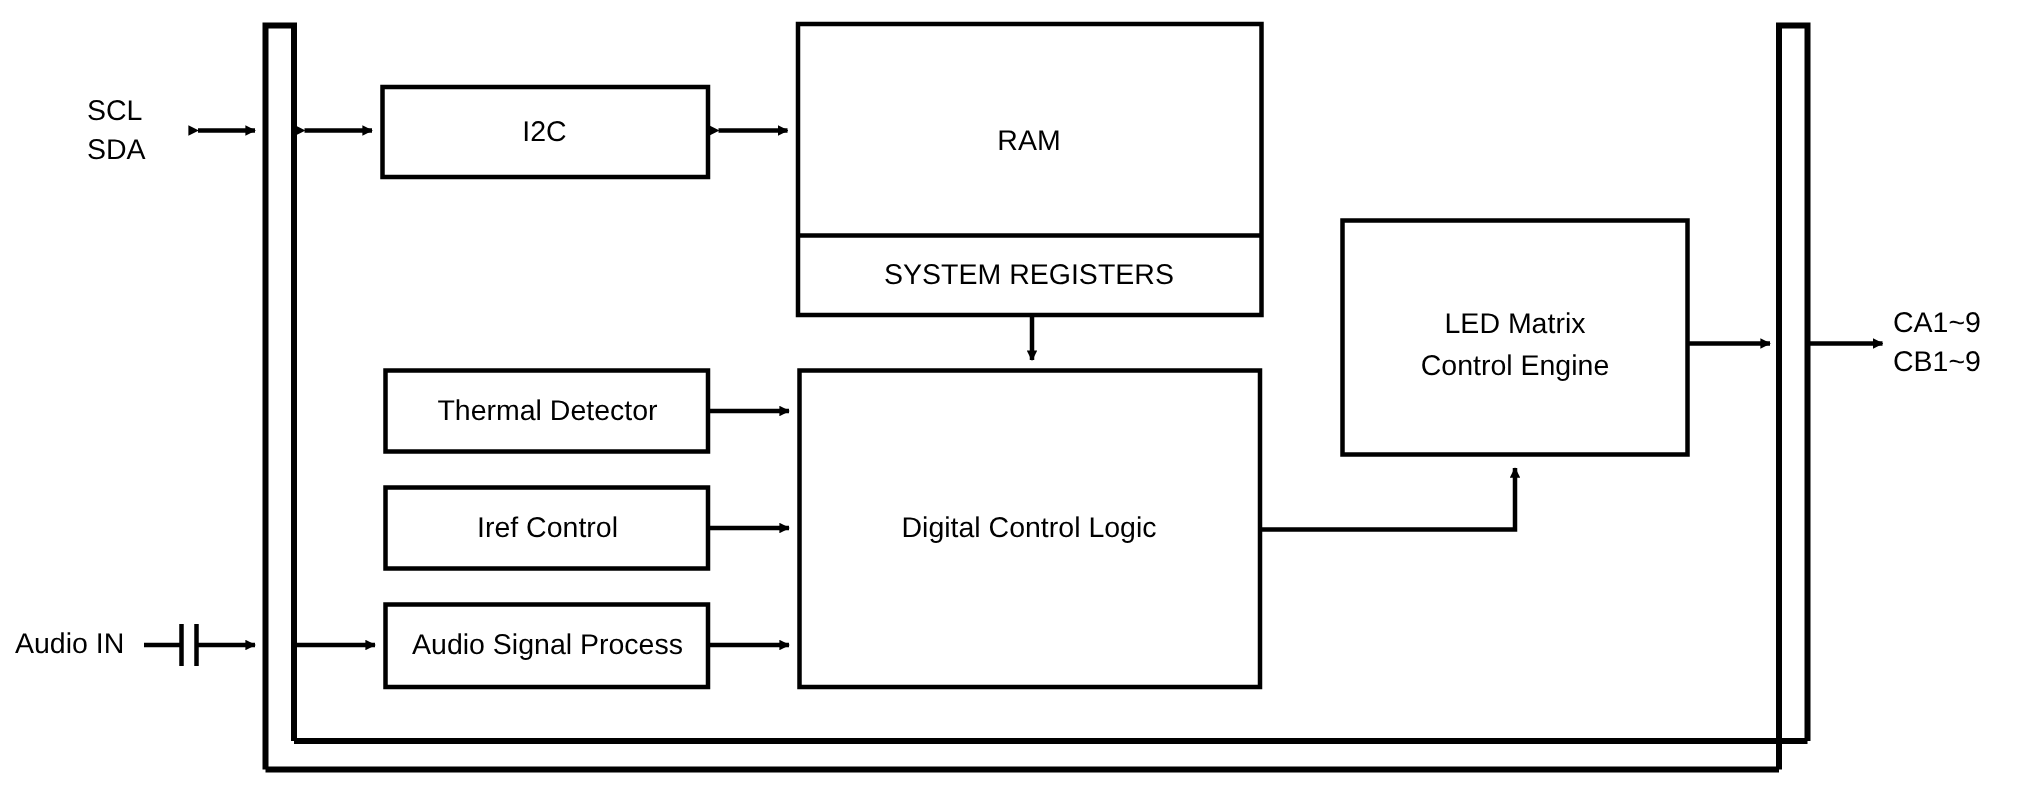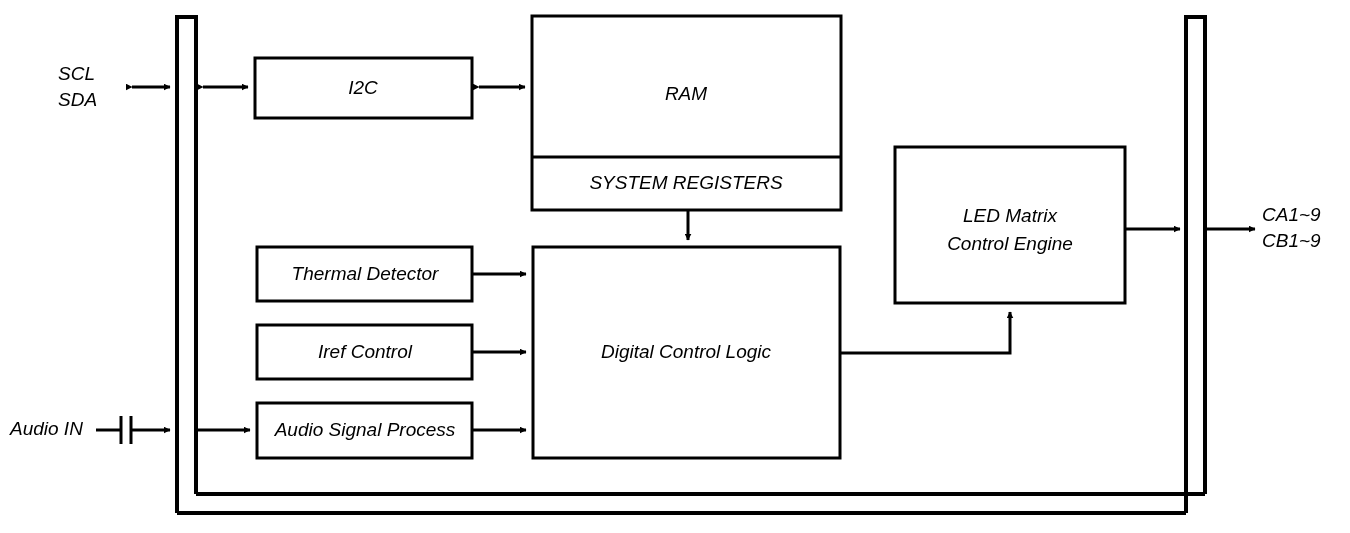--- a/index.html
+++ b/index.html
@@ -11,21 +11,20 @@
   body {
     font-family: "Liberation Sans", sans-serif;
     color: #000000;
   }
   #diagram-root {
     position: relative;
     width: 1350px;
     height: 533px;
     background: #ffffff;
     overflow: hidden;
-    font-style: italic;
   }
   #diagram-svg {
     position: absolute;
     left: 0;
     top: 0;
     width: 1350px;
     height: 533px;
   }
   .blk-label {
     font-family: "Liberation Sans", sans-serif;

